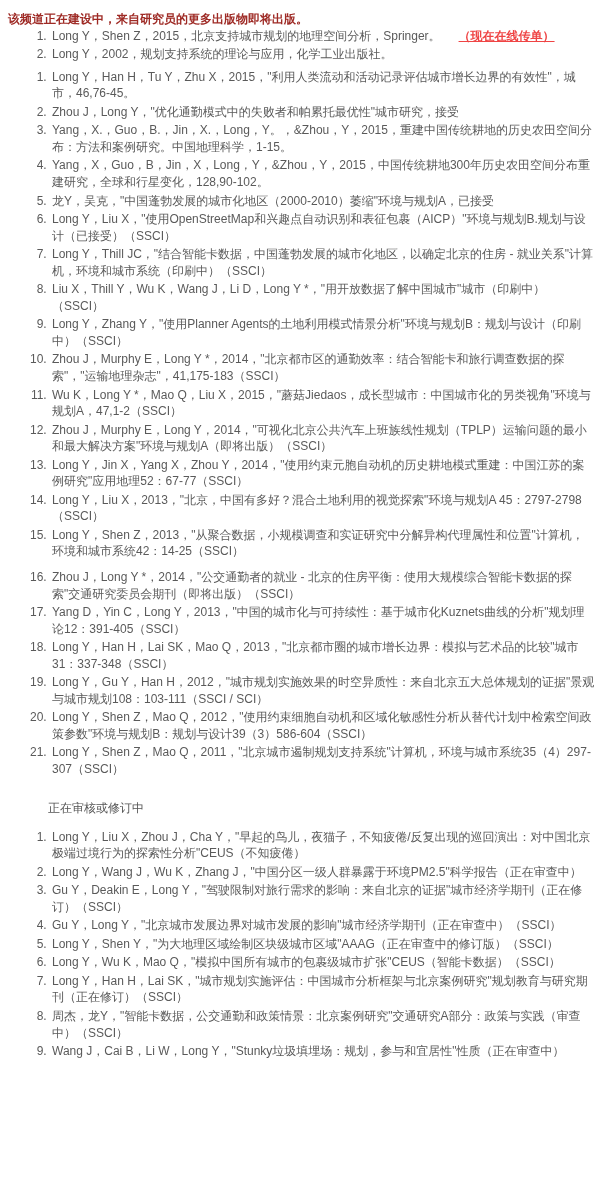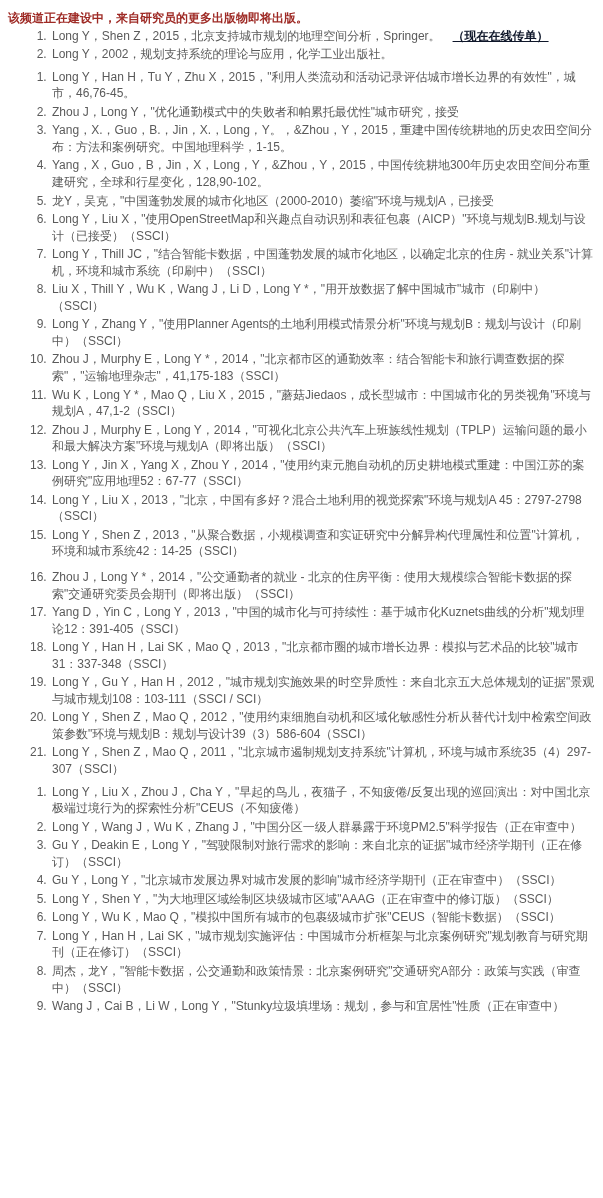--- a/index.html
+++ b/index.html
@@ -10,21 +10,20 @@
     -webkit-font-smoothing: antialiased;
   }
   .page { padding: 10px 8px 40px 8px; }
 
   .notice {
     color: #9e2a25;
     font-weight: bold;
     font-size: 12px;
     line-height: 1.3;
     margin: 2px 0 0 0;
-    font-family: Liberation Mono, monospace;
   }
 
   h1.section-heading {
     color: #a43e42;
     font-size: 46px;
     font-weight: 400;
     letter-spacing: 6px;
     line-height: 1.12;
     margin: 10px 0 14px -2px;
   }
@@ -35,24 +34,24 @@
     font-size: 12px;
     line-height: 1.38;
     color: #5a5a5a;
   }
   ol.pub-list li { margin: 0 0 2px 0; padding-left: 2px; }
 
   
   #isi-list li:nth-child(16) { margin-top: 9px; }
 
   .flyer-link {
-    color: #0f172a;
+    color: #ef4444;
     font-weight: bold;
     text-decoration: underline;
-    margin-left: 12px;
+    margin-left: 18px;
   }
 
   .sub-label {
     font-size: 12px;
     color: #555555;
     margin: 22px 0 12px 40px;
   }
 </style>
 </head>
 <body>
@@ -86,20 +85,21 @@
         <li>Long Y，Liu X，2013，"北京，中国有多好？混合土地利用的视觉探索"环境与规划A 45：2797-2798（SSCI）</li>
         <li>Long Y，Shen Z，2013，"从聚合数据，小规模调查和实证研究中分解异构代理属性和位置"计算机，环境和城市系统42：14-25（SSCI）</li>
         <li>Zhou J，Long Y *，2014，"公交通勤者的就业 - 北京的住房平衡：使用大规模综合智能卡数据的探索"交通研究委员会期刊（即将出版）（SSCI）</li>
         <li>Yang D，Yin C，Long Y，2013，"中国的城市化与可持续性：基于城市化Kuznets曲线的分析"规划理论12：391-405（SSCI）</li>
         <li>Long Y，Han H，Lai SK，Mao Q，2013，"北京都市圈的城市增长边界：模拟与艺术品的比较"城市31：337-348（SSCI）</li>
         <li>Long Y，Gu Y，Han H，2012，"城市规划实施效果的时空异质性：来自北京五大总体规划的证据"景观与城市规划108：103-111（SSCI / SCI）</li>
         <li>Long Y，Shen Z，Mao Q，2012，"使用约束细胞自动机和区域化敏感性分析从替代计划中检索空间政策参数"环境与规划B：规划与设计39（3）586-604（SSCI）</li>
         <li>Long Y，Shen Z，Mao Q，2011，"北京城市遏制规划支持系统"计算机，环境与城市系统35（4）297-307（SSCI）</li>
       </ol>
 
+    <p class="sub-label">正在审核或修订中</p>
     <ol class="pub-list" id="review-list">
         <li>Long Y，Liu X，Zhou J，Cha Y，"早起的鸟儿，夜猫子，不知疲倦/反复出现的巡回演出：对中国北京极端过境行为的探索性分析"CEUS（不知疲倦）</li>
         <li>Long Y，Wang J，Wu K，Zhang J，"中国分区一级人群暴露于环境PM2.5"科学报告（正在审查中）</li>
         <li>Gu Y，Deakin E，Long Y，"驾驶限制对旅行需求的影响：来自北京的证据"城市经济学期刊（正在修订）（SSCI）</li>
         <li>Gu Y，Long Y，"北京城市发展边界对城市发展的影响"城市经济学期刊（正在审查中）（SSCI）</li>
         <li>Long Y，Shen Y，"为大地理区域绘制区块级城市区域"AAAG（正在审查中的修订版）（SSCI）</li>
         <li>Long Y，Wu K，Mao Q，"模拟中国所有城市的包裹级城市扩张"CEUS（智能卡数据）（SSCI）</li>
         <li>Long Y，Han H，Lai SK，"城市规划实施评估：中国城市分析框架与北京案例研究"规划教育与研究期刊（正在修订）（SSCI）</li>
         <li>周杰，龙Y，"智能卡数据，公交通勤和政策情景：北京案例研究"交通研究A部分：政策与实践（审查中）（SSCI）</li>
         <li>Wang J，Cai B，Li W，Long Y，"Stunky垃圾填埋场：规划，参与和宜居性"性质（正在审查中）</li>

